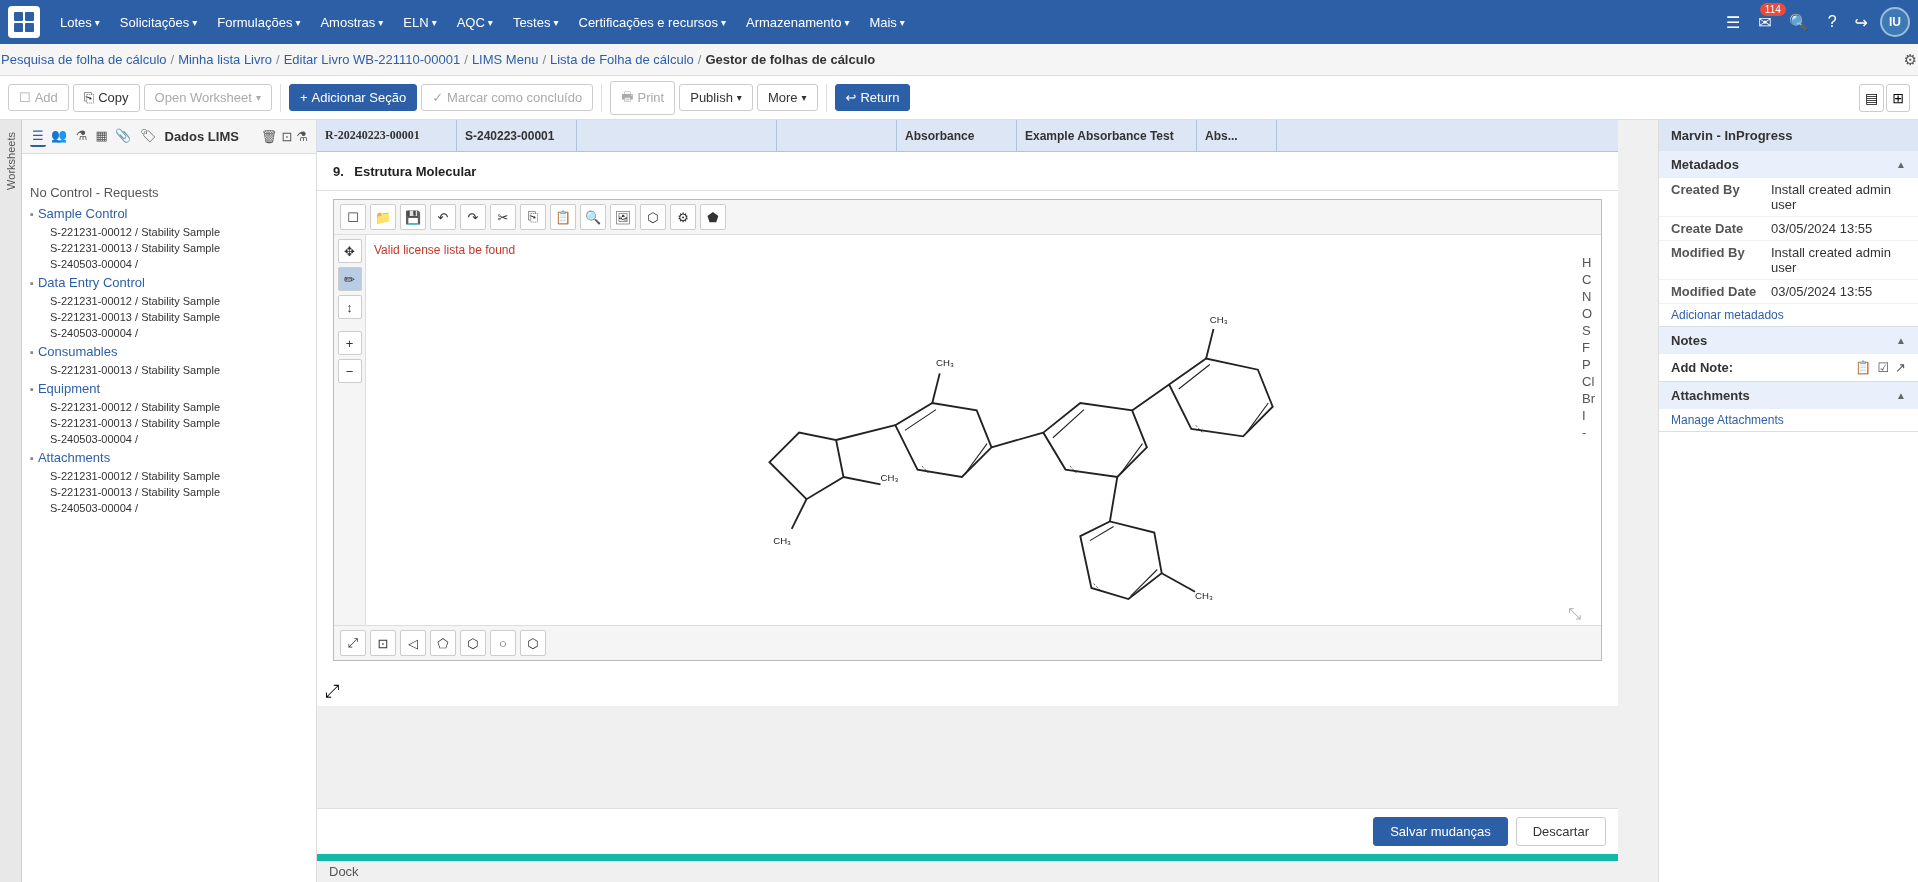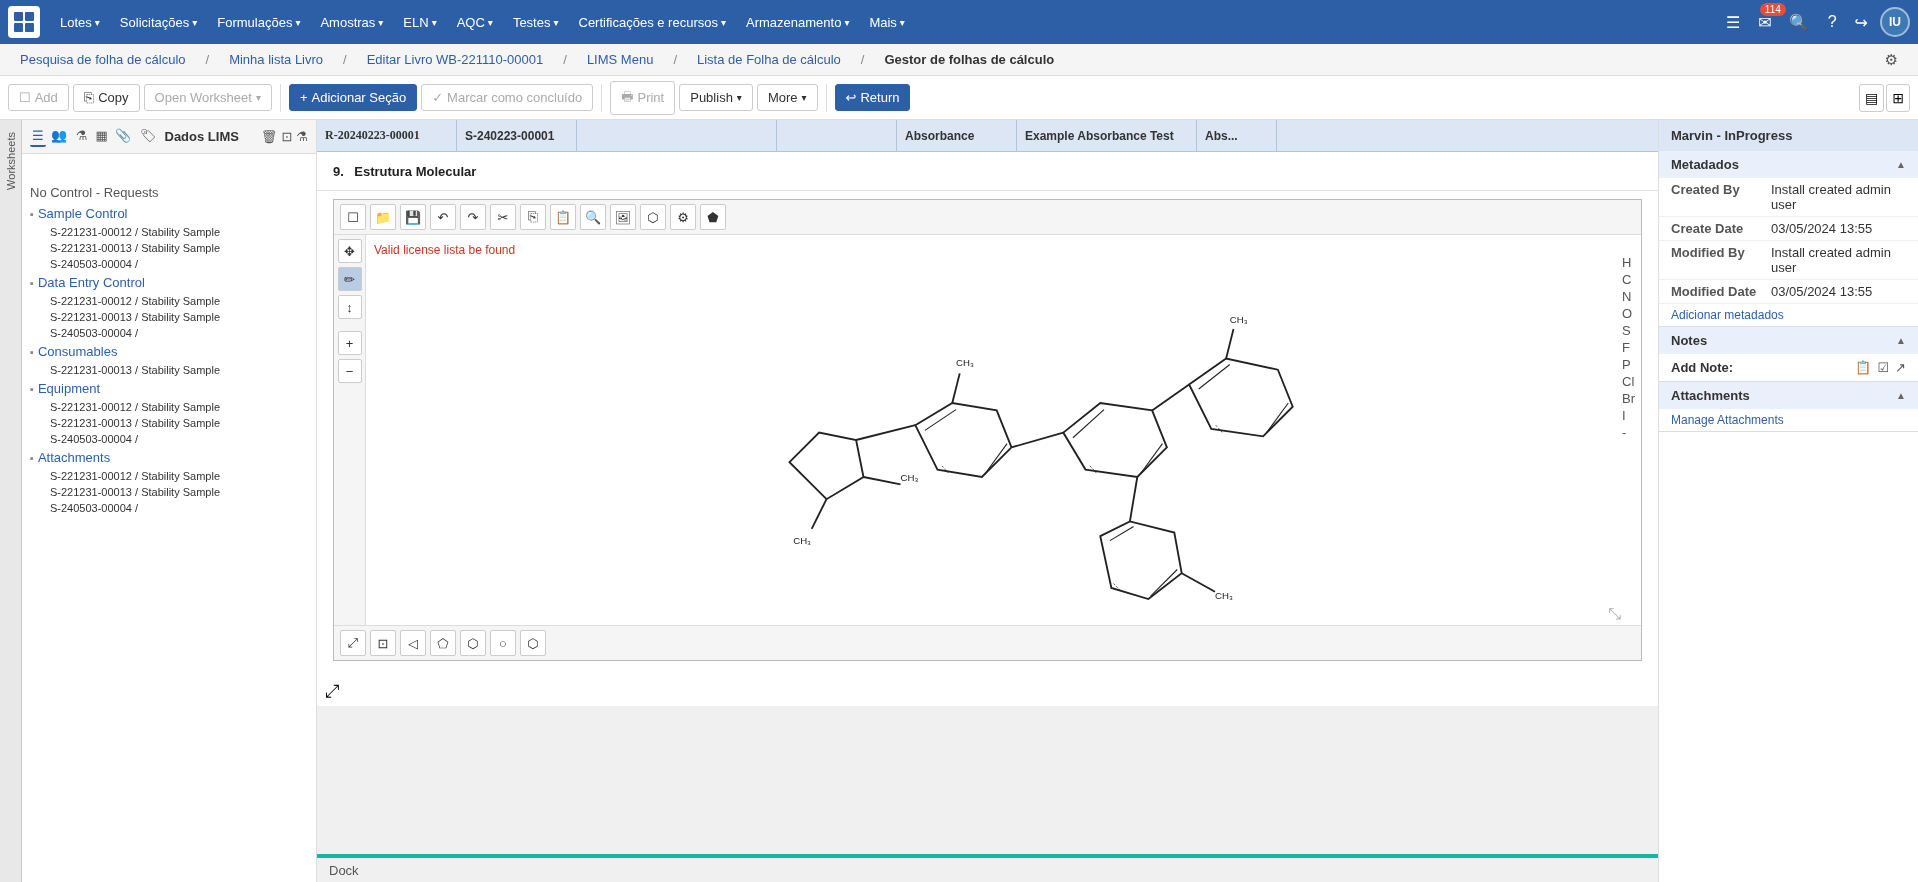--- a/index.html
+++ b/index.html
@@ -73,22 +73,22 @@
       cursor: pointer;
     }
 
     
     .breadcrumb-bar {
       background: #f5f5f5;
       border-bottom: 1px solid #ddd;
       height: 32px;
       display: flex;
       align-items: center;
-      padding: 0 20px;
-      gap: 20px;
+      padding: 0 1px;
+      gap: 4px;
       font-size: 12px;
     }
     .breadcrumb-bar a { color: #2d5fa6; text-decoration: none; cursor: pointer; }
     .breadcrumb-sep { color: #888; }
     .breadcrumb-current { color: #333; font-weight: bold; }
     .breadcrumb-settings {
       margin-left: auto;
       cursor: pointer;
       font-size: 15px;
       color: #555;
@@ -354,37 +354,38 @@
     }
     .footer-btn.primary {
       background: #2d5fa6;
       color: white;
       border-color: #2d5fa6;
     }
 
     
     .dock-bar {
       background: #f0f0f0;
-      border-top: 4px solid #14b8a6;
+      border-top: 7px solid #14b8a6;
       height: 28px;
       display: flex;
       align-items: center;
       padding: 0 12px;
       font-size: 12px;
       color: #555;
     }
 
     
     .right-panel {
       width: 260px;
       background: white;
       border-left: 1px solid #ddd;
       display: flex;
       flex-direction: column;
       overflow-y: auto;
+      margin-left: 40px;
     }
     .rp-header {
       background: #dce6f4;
       padding: 8px 12px;
       font-weight: bold;
       font-size: 13px;
       color: #333;
     }
     .rp-section {
       border-bottom: 1px solid #ddd;
@@ -755,20 +756,24 @@
             </div>
           </div>
         </div>
 
         <div style="padding: 4px 8px; display:flex; align-items:center; gap:8px;">
           <span style="font-size:18px; cursor:pointer;">⤢</span>
         </div>
       </div>
     </div>
 
+    <div class="content-footer">
+      <button class="footer-btn primary">Salvar mudanças</button>
+      <button class="footer-btn">Descartar</button>
+    </div>
 
     <div class="dock-bar">
       <span>Dock</span>
     </div>
   </div>
 
   <div class="right-panel">
     <div class="rp-header">Marvin - InProgress</div>
 
     <div class="rp-section">

